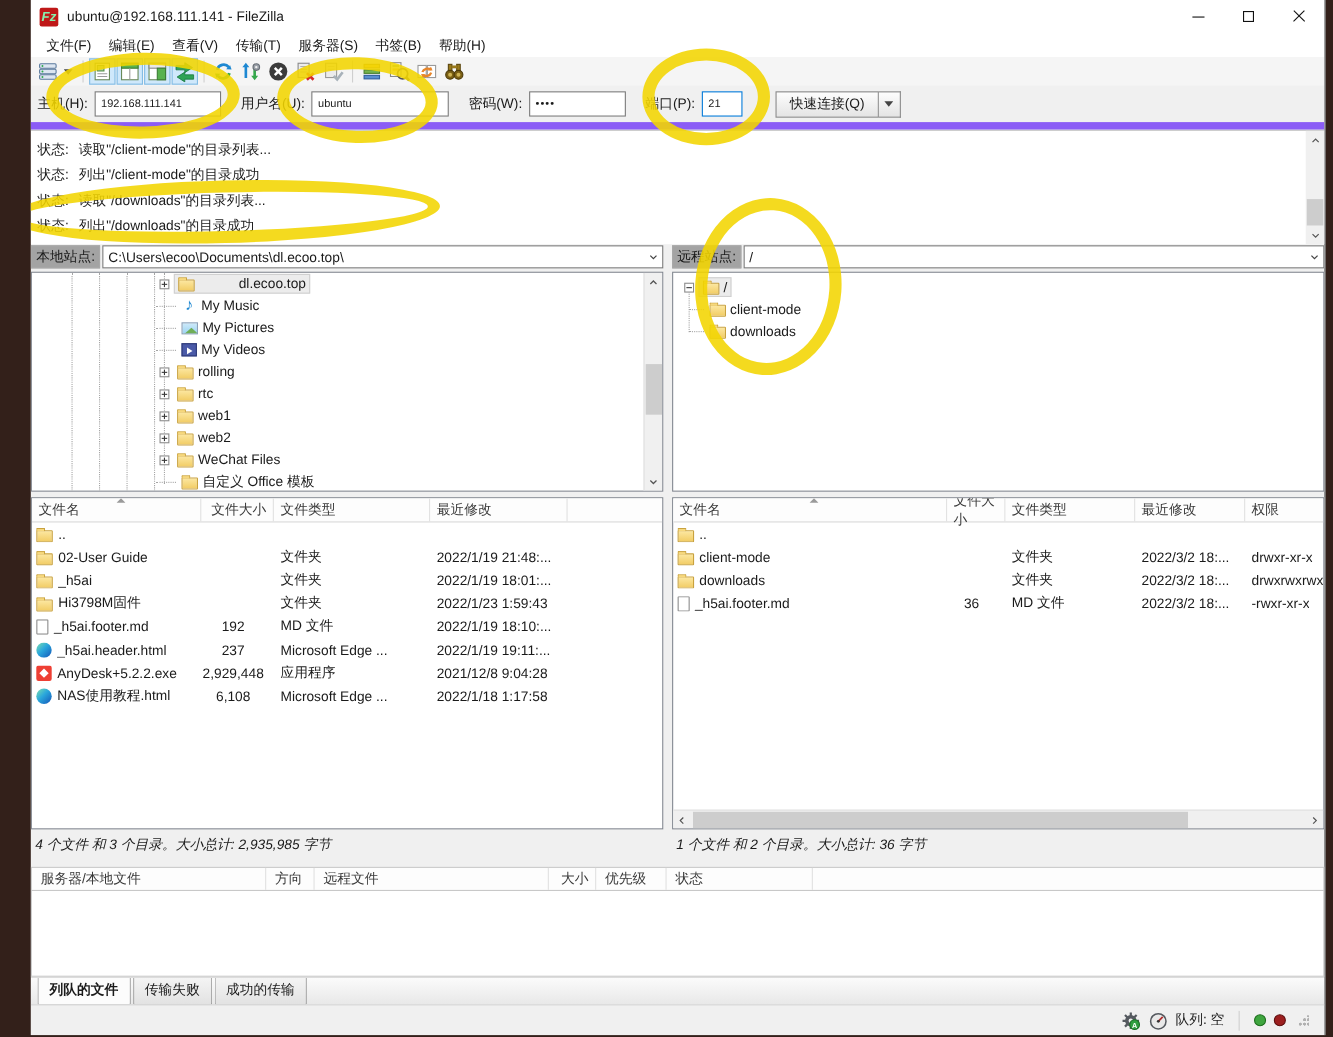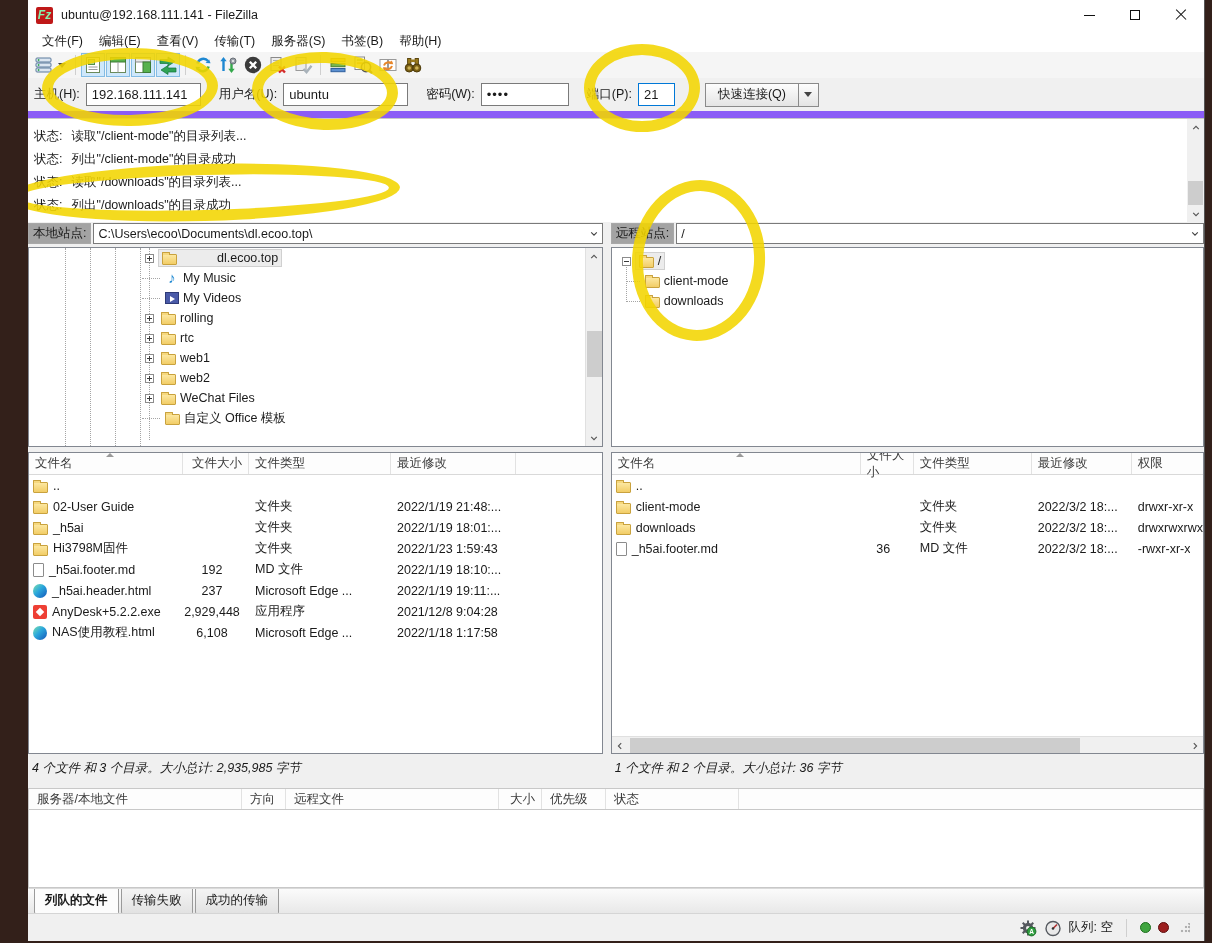--- a/index.html
+++ b/index.html
@@ -28,21 +28,21 @@
   
   .toolbar { height:26px; background:#f5f5f5; display:flex; align-items:center; padding-left:4px; gap:1px; }
   .tbtn { width:24px; height:24px; display:flex; align-items:center; justify-content:center; border:1px solid transparent; }
   .tbtn.pressed { background:#cfe8fb; border:1px solid #84bce4; }
   .tsep { width:1px; height:20px; background:#cfcfcf; margin:0 4px; }
   .drop { width:0; height:0; border-left:4px solid transparent; border-right:4px solid transparent; border-top:5px solid #444; margin:0 4px 0 1px; }
 
   
   .quickbar { height:40px; background:#f0f0f0; border-bottom:7px solid #8b5cf6; display:flex; align-items:center; padding-left:6px; gap:6px; }
   .qlabel { margin-left:12px; }
-  .qinput { height:23px; border:1px solid #7a7a7a; background:#fff; padding:0 5px; font-size:13px;
+  .qinput { height:23px; border:1px solid #7a7a7a; background:#fff; padding:0 5px; font-size:10px;
     font-family:"Liberation Sans","DejaVu Sans",sans-serif; display:flex; align-items:center; }
   .qhost { width:115px; } .quser { width:125px; } .qpass { width:88px; letter-spacing:1px; } .qport { width:37px; border:1px solid #0078d7; }
   .qbtn { height:24px; margin-left:24px; border:1px solid #8a8a8a; background:linear-gradient(#fdfdfd,#e4e4e4);
     padding:0 12px; display:flex; align-items:center; }
   .qbtn-drop { width:20px; height:24px; border:1px solid #8a8a8a; border-left:none; background:linear-gradient(#fdfdfd,#e4e4e4);
     display:flex; align-items:center; justify-content:center; }
 
   
   .logarea { height:104px; background:#fff; border-top:1px solid #c8c8c8; position:relative; padding:6px 20px 0 6px; }
   .logline { height:23px; display:flex; gap:9px; align-items:center; white-space:nowrap; }
@@ -357,20 +357,27 @@
           <div class="titem sel" style="margin-left:4px;gap:40px;">
               <span class="ic-folder"></span>
               <span>dl.ecoo.top</span>
             </div>
         </div>
         <div class="trow-t" style="padding-left:133px;">
             <span class="stub" style="left:113px; width:18px;"></span>
           <div class="titem">
               <span class="ic-music">♪</span>
               <span>My Music</span>
+            </div>
+        </div>
+        <div class="trow-t" style="padding-left:133px;">
+            <span class="stub" style="left:113px; width:18px;"></span>
+          <div class="titem">
+              <span class="ic-pictures"></span>
+              <span>My Pictures</span>
             </div>
         </div>
         <div class="trow-t" style="padding-left:133px;">
             <span class="stub" style="left:113px; width:18px;"></span>
           <div class="titem">
               <span class="ic-videos"></span>
               <span>My Videos</span>
             </div>
         </div>
         <div class="trow-t" style="padding-left:116px;">

